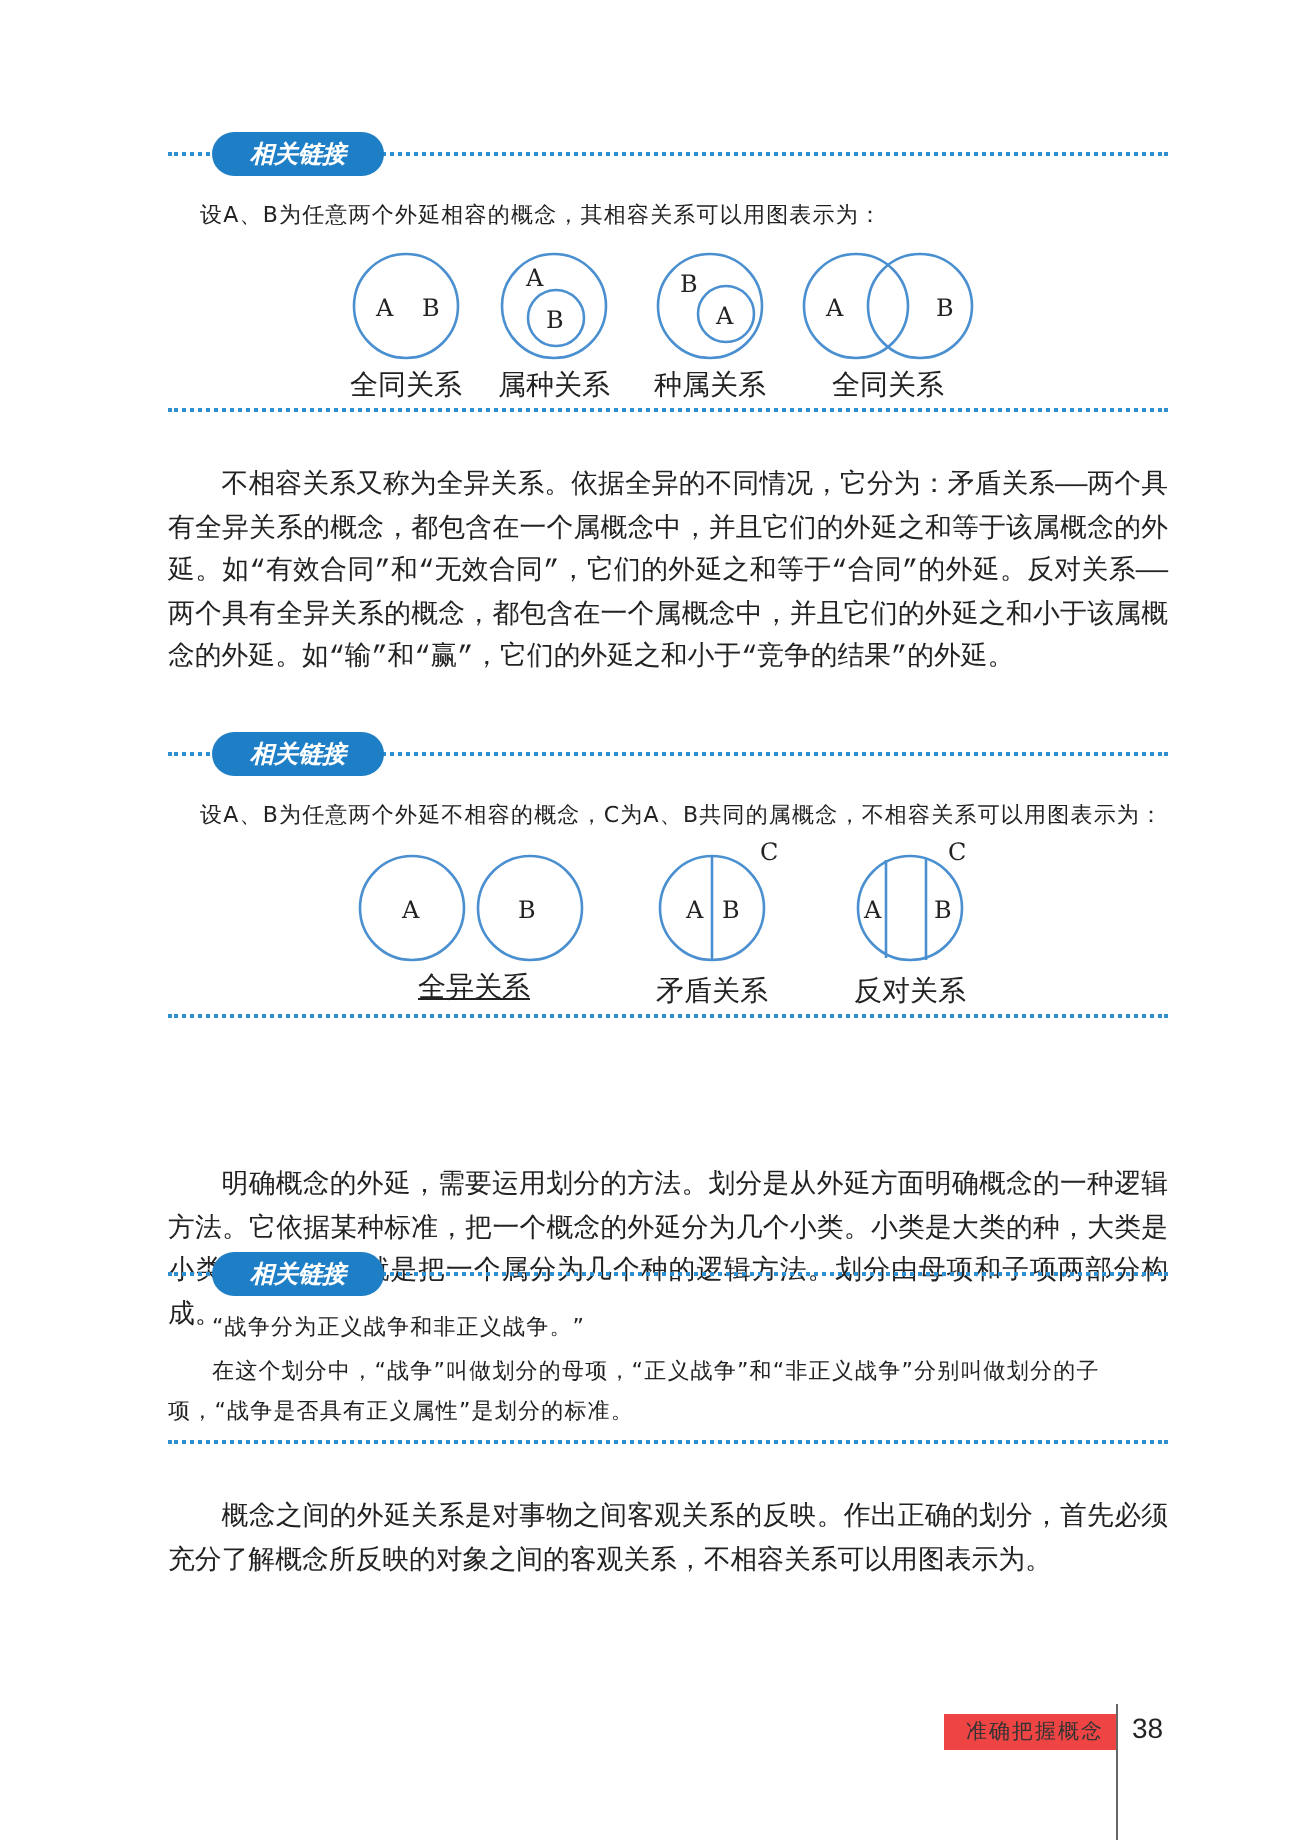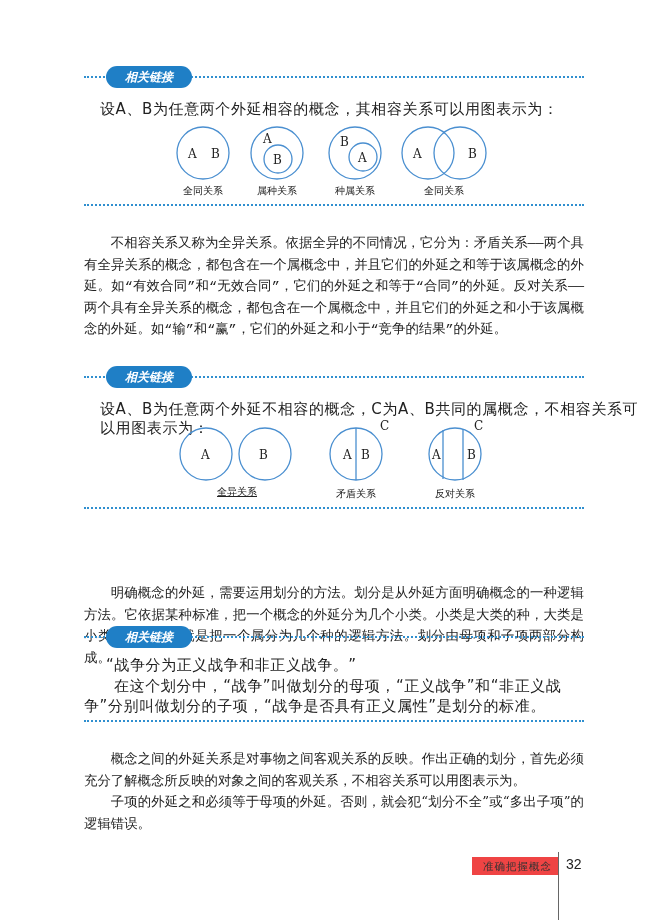--- a/index.html
+++ b/index.html
@@ -7,35 +7,35 @@
          font-family: "DejaVu Serif", "Liberation Serif", serif; color: #222; }
 
   .link-header { position: absolute; left: 84px; width: 500px; height: 22px; }
   .link-header .dots { position: absolute; top: 10px; left: 0; right: 0; height: 0;
          border-top: 2px dotted #2f8fcf; }
   .link-badge { position: absolute; left: 22px; top: 0; height: 22px; width: 86px;
          background: #1f7fc6; border-radius: 11px; color: #fff; text-align: center;
          font-family: "DejaVu Sans", sans-serif; font-size: 12px; font-weight: bold;
          font-style: italic; line-height: 22px; }
 
-  .link-text { position: absolute; left: 100px; font-size: 15px; color: #222;
+  .link-text { position: absolute; left: 100px; font-size: 11px; color: #222;
          font-family: "DejaVu Sans", sans-serif; letter-spacing: 0.6px; }
 
   .dotline { position: absolute; left: 84px; width: 500px; height: 0;
          border-top: 2px dotted #2f8fcf; }
 
   .para { position: absolute; left: 84px; width: 500px; font-size: 13.4px;
          line-height: 21.5px; color: #222; text-align: justify; }
   .para p { margin: 0; }
   .para .indent { text-indent: 2em; }
 
   .diag { position: absolute; }
   .diag svg text { font-family: "DejaVu Serif", serif; font-size: 12px; fill: #222; }
   .caption { position: absolute; font-family: "DejaVu Sans", sans-serif;
-         font-size: 10px; color: #222; text-align: center; width: 80px; }
+         font-size: 14px; color: #222; text-align: center; width: 80px; }
 
   .footer-tab { position: absolute; left: 472px; top: 857px; width: 80px; height: 18px;
          background: #ef4444; color: #333; font-family: "DejaVu Sans", sans-serif;
          font-size: 10.5px; line-height: 18px; text-align: right; padding-right: 6px;
          letter-spacing: 1px; }
   .footer-rule { position: absolute; left: 558px; top: 852px; width: 1px; height: 68px;
          background: #666; }
   .page-num { position: absolute; left: 566px; top: 856px; font-family: "Liberation Sans", sans-serif;
          font-size: 14px; color: #222; }
 </style>
@@ -125,18 +125,17 @@
   <div class="dots"></div>
   <div class="link-badge">相关链接</div>
 </div>
 <div class="link-text" style="top:656px; left:106px;">“战争分为正义战争和非正义战争。”</div>
 <div class="link-text" style="top:676px; left:84px; width:500px; line-height:20px; text-indent:2em;">在这个划分中，“战争”叫做划分的母项，“正义战争”和“非正义战争”分别叫做划分的子项，“战争是否具有正义属性”是划分的标准。</div>
 
 <div class="dotline" style="top:720px;"></div>
 
 <div class="para" style="top:748px;">
   <p class="indent">概念之间的外延关系是对事物之间客观关系的反映。作出正确的划分，首先必须充分了解概念所反映的对象之间的客观关系，不相容关系可以用图表示为。</p>
-  <p class="indent">子项的外延之和必须等于母项的外延。否则，就会犯“划分不全”或“多出子项”的逻辑错误。</p>
 </div>
 
 <div class="footer-tab">准确把握概念</div>
 <div class="footer-rule"></div>
-<div class="page-num">32</div>
+<div class="page-num">38</div>
 
 </body></html>

